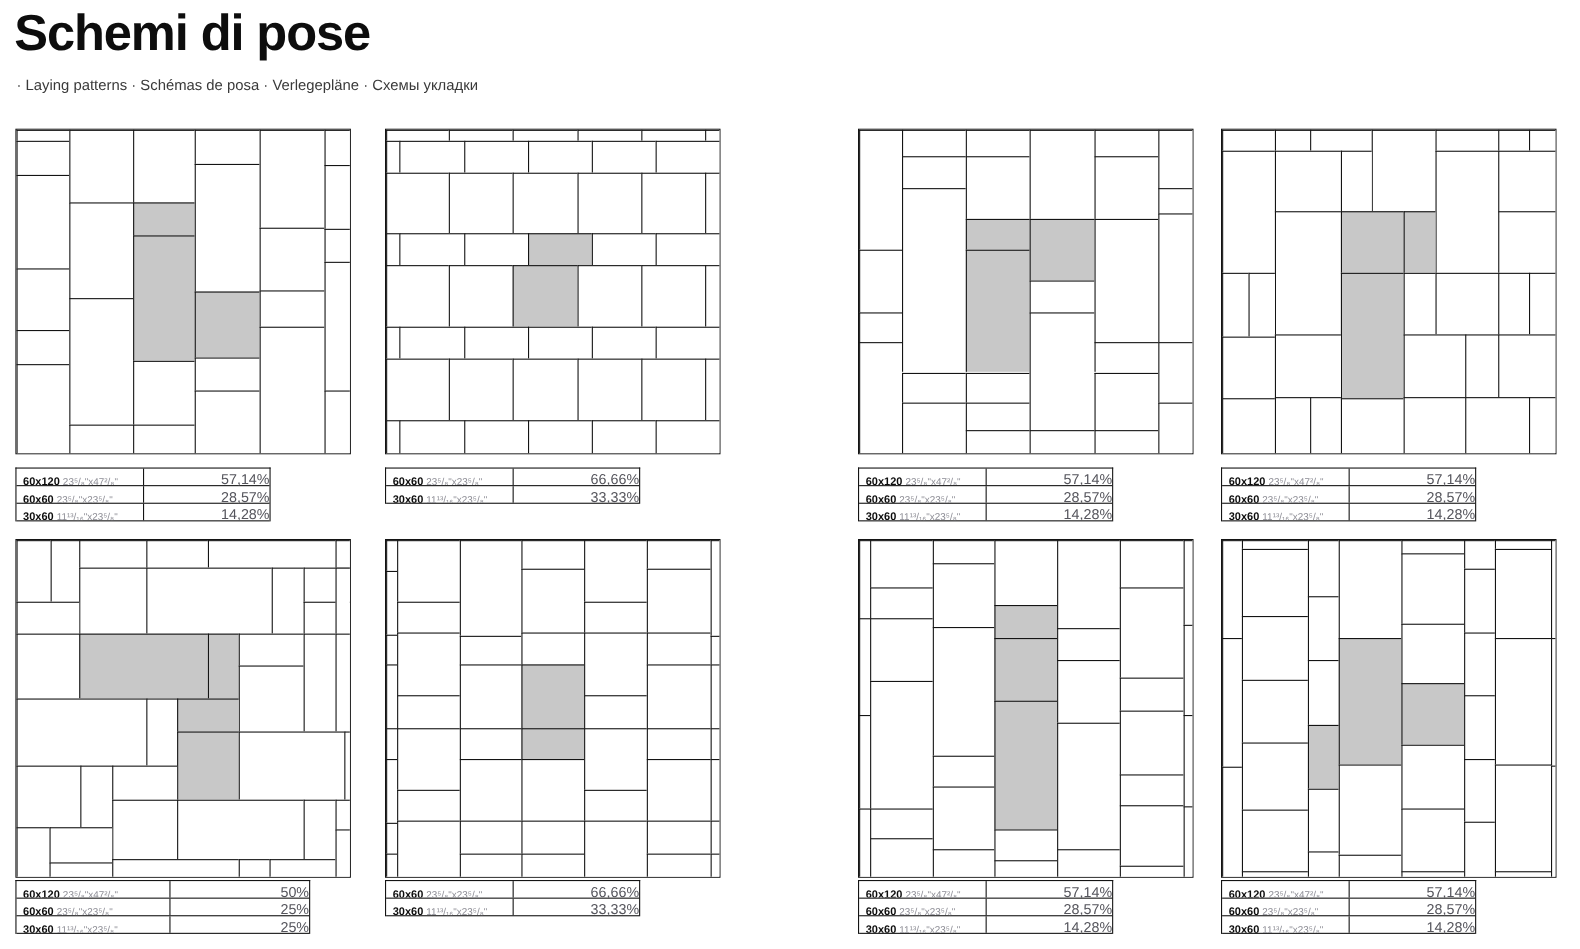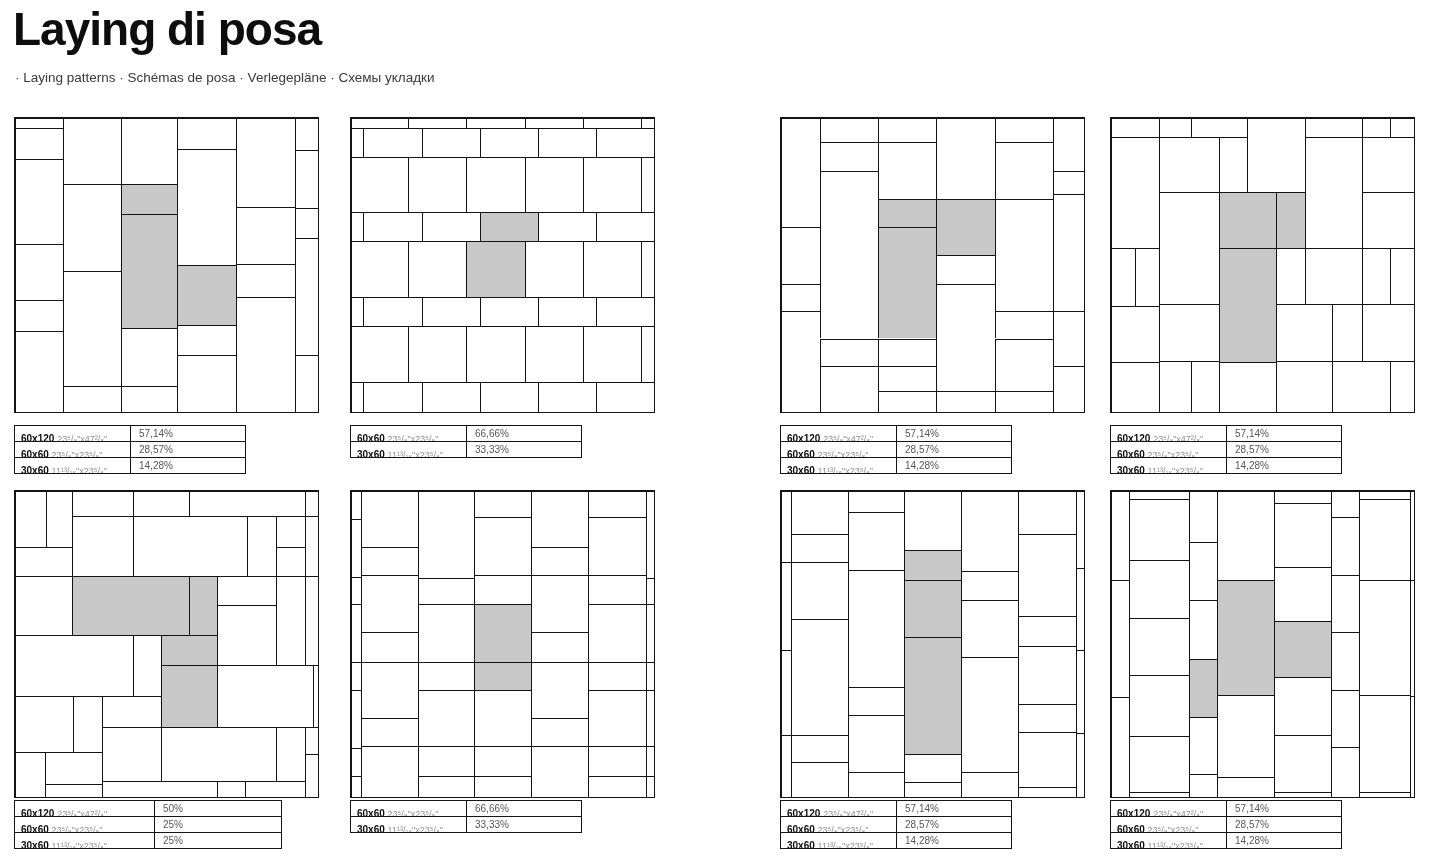--- a/index.html
+++ b/index.html
@@ -9,28 +9,28 @@
   .page-subtitle{position:absolute;left:15px;top:70px;font-size:13.5px;color:#3a3a3a;}
   .pattern{position:absolute;}
   .canvas{position:relative;background:#fff;border:1px solid #141414;box-sizing:border-box;}
   .tile{position:absolute;box-sizing:border-box;border-top:1px solid #141414;border-left:1px solid #141414;background:#fff;}
   .tile.gray{background:#c8c8c8;}
   .spec-table{position:absolute;border:1px solid #141414;border-bottom:none;box-sizing:border-box;background:#fff;}
   .trow{display:flex;height:16px;border-bottom:1px solid #141414;box-sizing:border-box;}
   .tlabel{width:116px;box-sizing:border-box;border-right:1px solid #141414;padding:2px 0 0 6px;white-space:nowrap;overflow:hidden;}
   .tsize{font-weight:700;font-size:10px;color:#0d0d0d;}
   .tinch{font-size:9px;color:#8e8e96;}
-  .tpct{flex:1;padding:2px 0 0 8px;font-size:10px;color:#55555c;}
+  .tpct{flex:1;padding:2px 0 0 8px;font-size:13px;color:#55555c;text-align:right;}
   .wide-table .tlabel{width:140px;}
 </style>
 </head>
 <body>
 
 <div class="sheet">
-  <h1 class="page-title">Laying di posa</h1>
+  <h1 class="page-title">Schemi di pose</h1>
   <div class="page-subtitle">· Laying patterns · Schémas de posa · Verlegepläne · Схемы укладки</div>
 
   <div id="patterns-root">
     <div class="pattern" style="left: 14px; top: 117px;">
         <div class="canvas" style="width: 305px; height: 296px;">
           <div class="tile" style="left: 0%; top: 0%; width: 16%; height: 3.5%;"></div>
           <div class="tile" style="left: 0%; top: 3.5%; width: 16%; height: 10.5%;"></div>
           <div class="tile" style="left: 0%; top: 14%; width: 16%; height: 29%;"></div>
           <div class="tile" style="left: 0%; top: 43%; width: 16%; height: 19%;"></div>
           <div class="tile" style="left: 0%; top: 62%; width: 16%; height: 10.5%;"></div>

